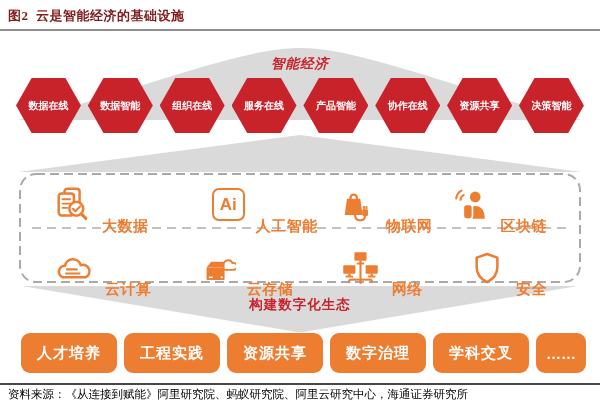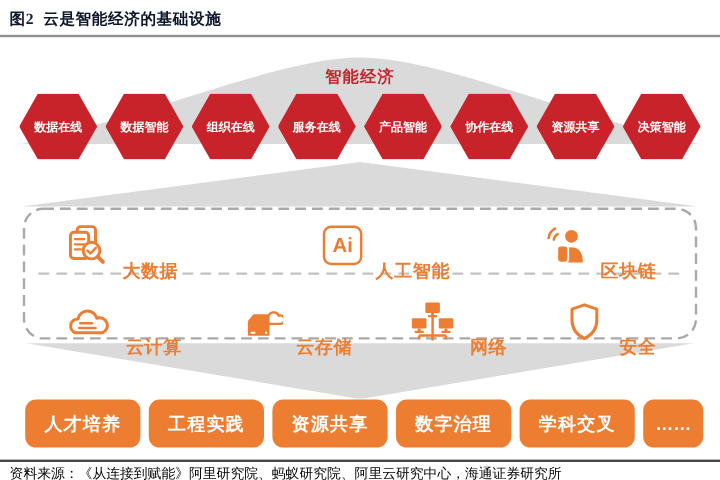--- a/index.html
+++ b/index.html
@@ -1,27 +1,27 @@
 <!DOCTYPE html>
 <html><head>
 <meta charset="utf-8">
 <style>
   html,body { margin:0; padding:0; background:#fff; }
   .page { position:relative; width:600px; height:400px; background:#fff; overflow:hidden;
           font-family:"Liberation Sans", sans-serif; }
 
   .title { position:absolute; top:7px; left:8px; font-family:"Liberation Serif", serif;
-           font-weight:bold; font-size:13px; color:#0f172a; white-space:pre; letter-spacing:.5px; }
+           font-weight:bold; font-size:13px; color:#7f1d1d; white-space:pre; letter-spacing:.5px; }
   .title-rule { position:absolute; top:29px; left:0; width:600px; height:2px; background:#8f8f8f; }
 
   .shapes { position:absolute; top:0; left:0; }
 
   .band { position:absolute; left:0; width:600px; text-align:center; font-weight:bold;
           font-size:13.5px; color:#C8232B; letter-spacing:1px; }
-  .band1 { top:55px; } .band2 { top:145px; } .band3 { top:296px; }
+  .band1 { top:55px;font-style:italic; } .band2 { top:145px; } .band3 { top:296px; }
 
   .hex-row { position:absolute; top:78px; left:16px; width:568px; display:flex;
              justify-content:space-between; }
   .hex { width:65px; height:55px; background:#C8232B; color:#fff; font-weight:bold;
          font-size:10px; display:flex; align-items:center; justify-content:center;
          clip-path:polygon(0% 50%, 24% 0%, 76% 0%, 100% 50%, 76% 100%, 24% 100%); }
 
   .dash-box { position:absolute; top:173px; left:19px; width:562px; height:110px;
               display:flex; flex-direction:column; }
   .cap-row { flex:1; display:flex; align-items:center; justify-content:space-between;
@@ -89,20 +89,31 @@
         <span class="cap-label">大数据</span>
       </div>
 
       <div class="cap-item">
         <span class="ai-box">
             <span>Ai</span>
           </span>
         <span class="cap-label">人工智能</span>
       </div>
 
+      <div class="cap-item">
+        <svg width="38" height="38" viewBox="0 0 40 40">
+          <path d="M14.2 14.5 v-2 a3.4 3.4 0 0 1 6.8 0 v2" fill="none" stroke="#ED7D31" stroke-width="2.4"></path>
+          <path d="M10.5 13.5 h14 l2.4 17 h-18.8 z" fill="#ED7D31"></path>
+          <path d="M19 30.5 q0 5.5 5.5 5.5 q5 0 5-4.8" fill="none" stroke="#ED7D31" stroke-width="2.2"></path>
+          <rect x="26.6" y="24.5" width="6" height="7" rx="1.3" fill="#ED7D31"></rect>
+          <line x1="28.3" y1="24.5" x2="28.3" y2="21" stroke="#ED7D31" stroke-width="2"></line>
+          <line x1="31" y1="24.5" x2="31" y2="21" stroke="#ED7D31" stroke-width="2"></line>
+        </svg>
+        <span class="cap-label">物联网</span>
+      </div>
 
       <div class="cap-item">
         <svg width="38" height="38" viewBox="0 0 40 40">
           <path d="M5.5 13 a10.5 10.5 0 0 1 5.5 -8.2" fill="none" stroke="#ED7D31" stroke-width="2.2" stroke-linecap="round"></path>
           <path d="M10 14.5 a6.2 6.2 0 0 1 3.3 -4.9" fill="none" stroke="#ED7D31" stroke-width="2.2" stroke-linecap="round"></path>
           <circle cx="25.5" cy="11.5" r="5.6" fill="#ED7D31"></circle>
           <path d="M15.5 34.5 c0 -9.5 4.2 -13.5 10 -13.5 c5.8 0 10 4 10 13.5 z" fill="#ED7D31"></path>
           <rect x="13" y="19.5" width="9.6" height="15.2" rx="3" fill="#ED7D31" stroke="#fff" stroke-width="1.7"></rect>
         </svg>
         <span class="cap-label">区块链</span>
@@ -153,20 +164,21 @@
       <div class="cap-item">
         <svg width="36" height="38" viewBox="0 0 40 40">
           <path d="M20 4.5 L31.5 8.5 V18.5 C31.5 27 27 32.3 20 35.6 C13 32.3 8.5 27 8.5 18.5 V8.5 Z" fill="none" stroke="#ED7D31" stroke-width="2.8" stroke-linejoin="round"></path>
         </svg>
         <span class="cap-label">安全</span>
       </div>
 
     </div>
   </div>
 
+  <div class="band band3">构建数字化生态</div>
 
   <div class="btn-row">
     <div class="eco-btn">人才培养</div>
     <div class="eco-btn">工程实践</div>
     <div class="eco-btn">资源共享</div>
     <div class="eco-btn">数字治理</div>
     <div class="eco-btn">学科交叉</div>
     <div class="eco-btn eco-btn-small">……</div>
   </div>
 

